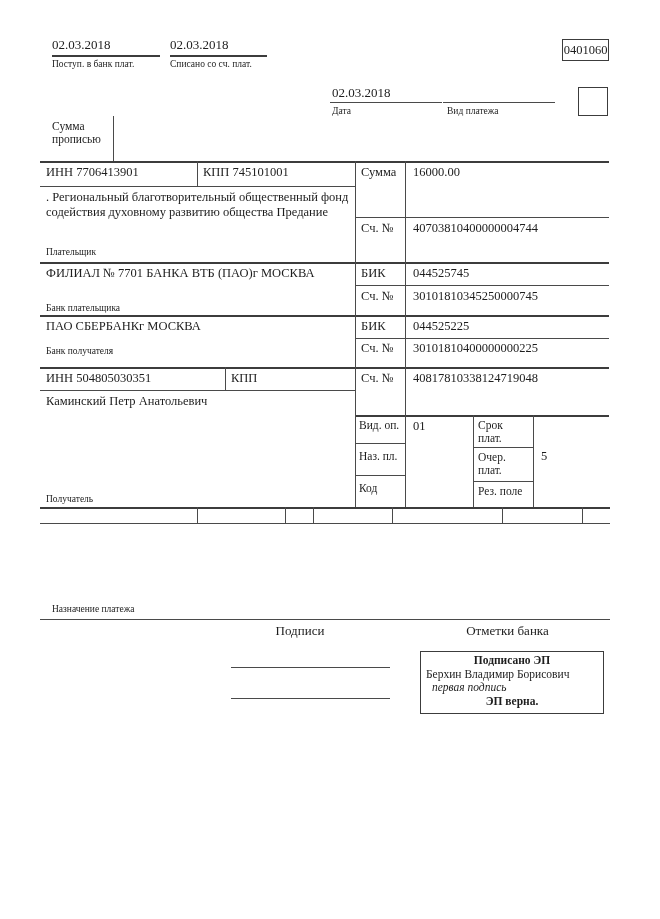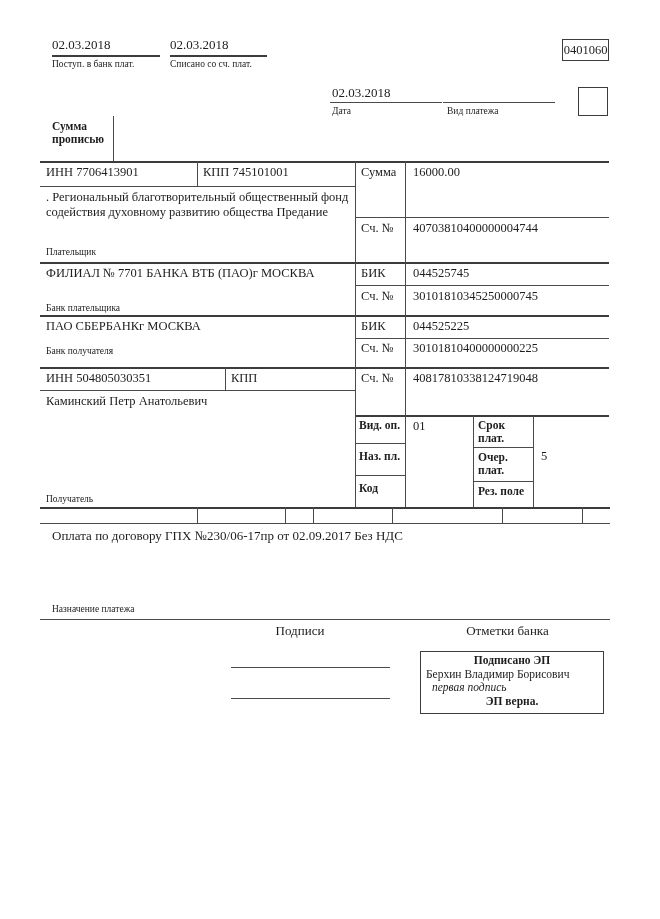--- a/index.html
+++ b/index.html
@@ -3,21 +3,21 @@
 <meta charset="utf-8">
 <style>
   html,body{margin:0;padding:0;background:#ffffff;}
   .page{position:relative;width:660px;height:919px;background:#fff;
         font-family:"Liberation Serif", serif;color:#1d1d1d;overflow:hidden;}
   .t{position:absolute;white-space:nowrap;line-height:1.15;}
   .wrap{white-space:normal;}
   .val{font-size:13px;}
   .cell{font-size:12.5px;}
   .small{font-size:9.5px;color:#222;}
-  .lbl{font-size:11.5px;font-weight:bold;}
+  .lbl{font-size:11.5px;}
   .title{font-family:"Liberation Sans", sans-serif;font-weight:bold;font-size:14px;}
   .hl{position:absolute;height:1px;background:#4a4a4a;}
   .hl2{height:2px;background:#3c3c3c;}
   .vl{position:absolute;width:1px;background:#4a4a4a;}
   .box{position:absolute;border:1.5px solid #3c3c3c;box-sizing:border-box;}
   .codebox{display:flex;align-items:center;justify-content:center;font-size:12.5px;}
   .stamp{position:absolute;left:48px;top:620px;width:183px;height:134px;
          border:1.6px solid #2a2ab4;box-sizing:border-box;color:#2a2ab4;
          font-size:11.5px;line-height:13.5px;padding:4px 4px;}
   .stamp .gap{margin-top:14px;}
@@ -114,21 +114,20 @@
 
   <div class="t lbl" style="left:359px;top:419px">Вид. оп.</div>
   <div class="t cell" style="left:413px;top:419px">01</div>
   <div class="t lbl wrap" style="left:478px;top:419px;width:46px">Срок плат.</div>
   <div class="t lbl" style="left:359px;top:450px">Наз. пл.</div>
   <div class="t lbl wrap" style="left:478px;top:451px;width:46px">Очер. плат.</div>
   <div class="t cell" style="left:541px;top:449px">5</div>
   <div class="t lbl" style="left:359px;top:482px">Код</div>
   <div class="t lbl" style="left:478px;top:485px">Рез. поле</div>
 
-  <div class="t val" style="left:52px;top:529px">Оплата по договору ГПХ №230/06-17пр от 02.09.2017 Без НДС</div>
   <div class="t small" style="left:52px;top:604px">Назначение платежа</div>
   <div class="hl" style="left:40px;top:619px;width:570px"></div>
 
 
   <div class="t center" style="left:240px;top:624px;width:120px;font-size:13px">Подписи</div>
   <div class="hl" style="left:231px;top:667px;width:159px"></div>
   <div class="hl" style="left:231px;top:698px;width:159px"></div>
 
   <div class="t center" style="left:410px;top:624px;width:195px;font-size:13px">Отметки банка</div>
   <div class="bankbox">

